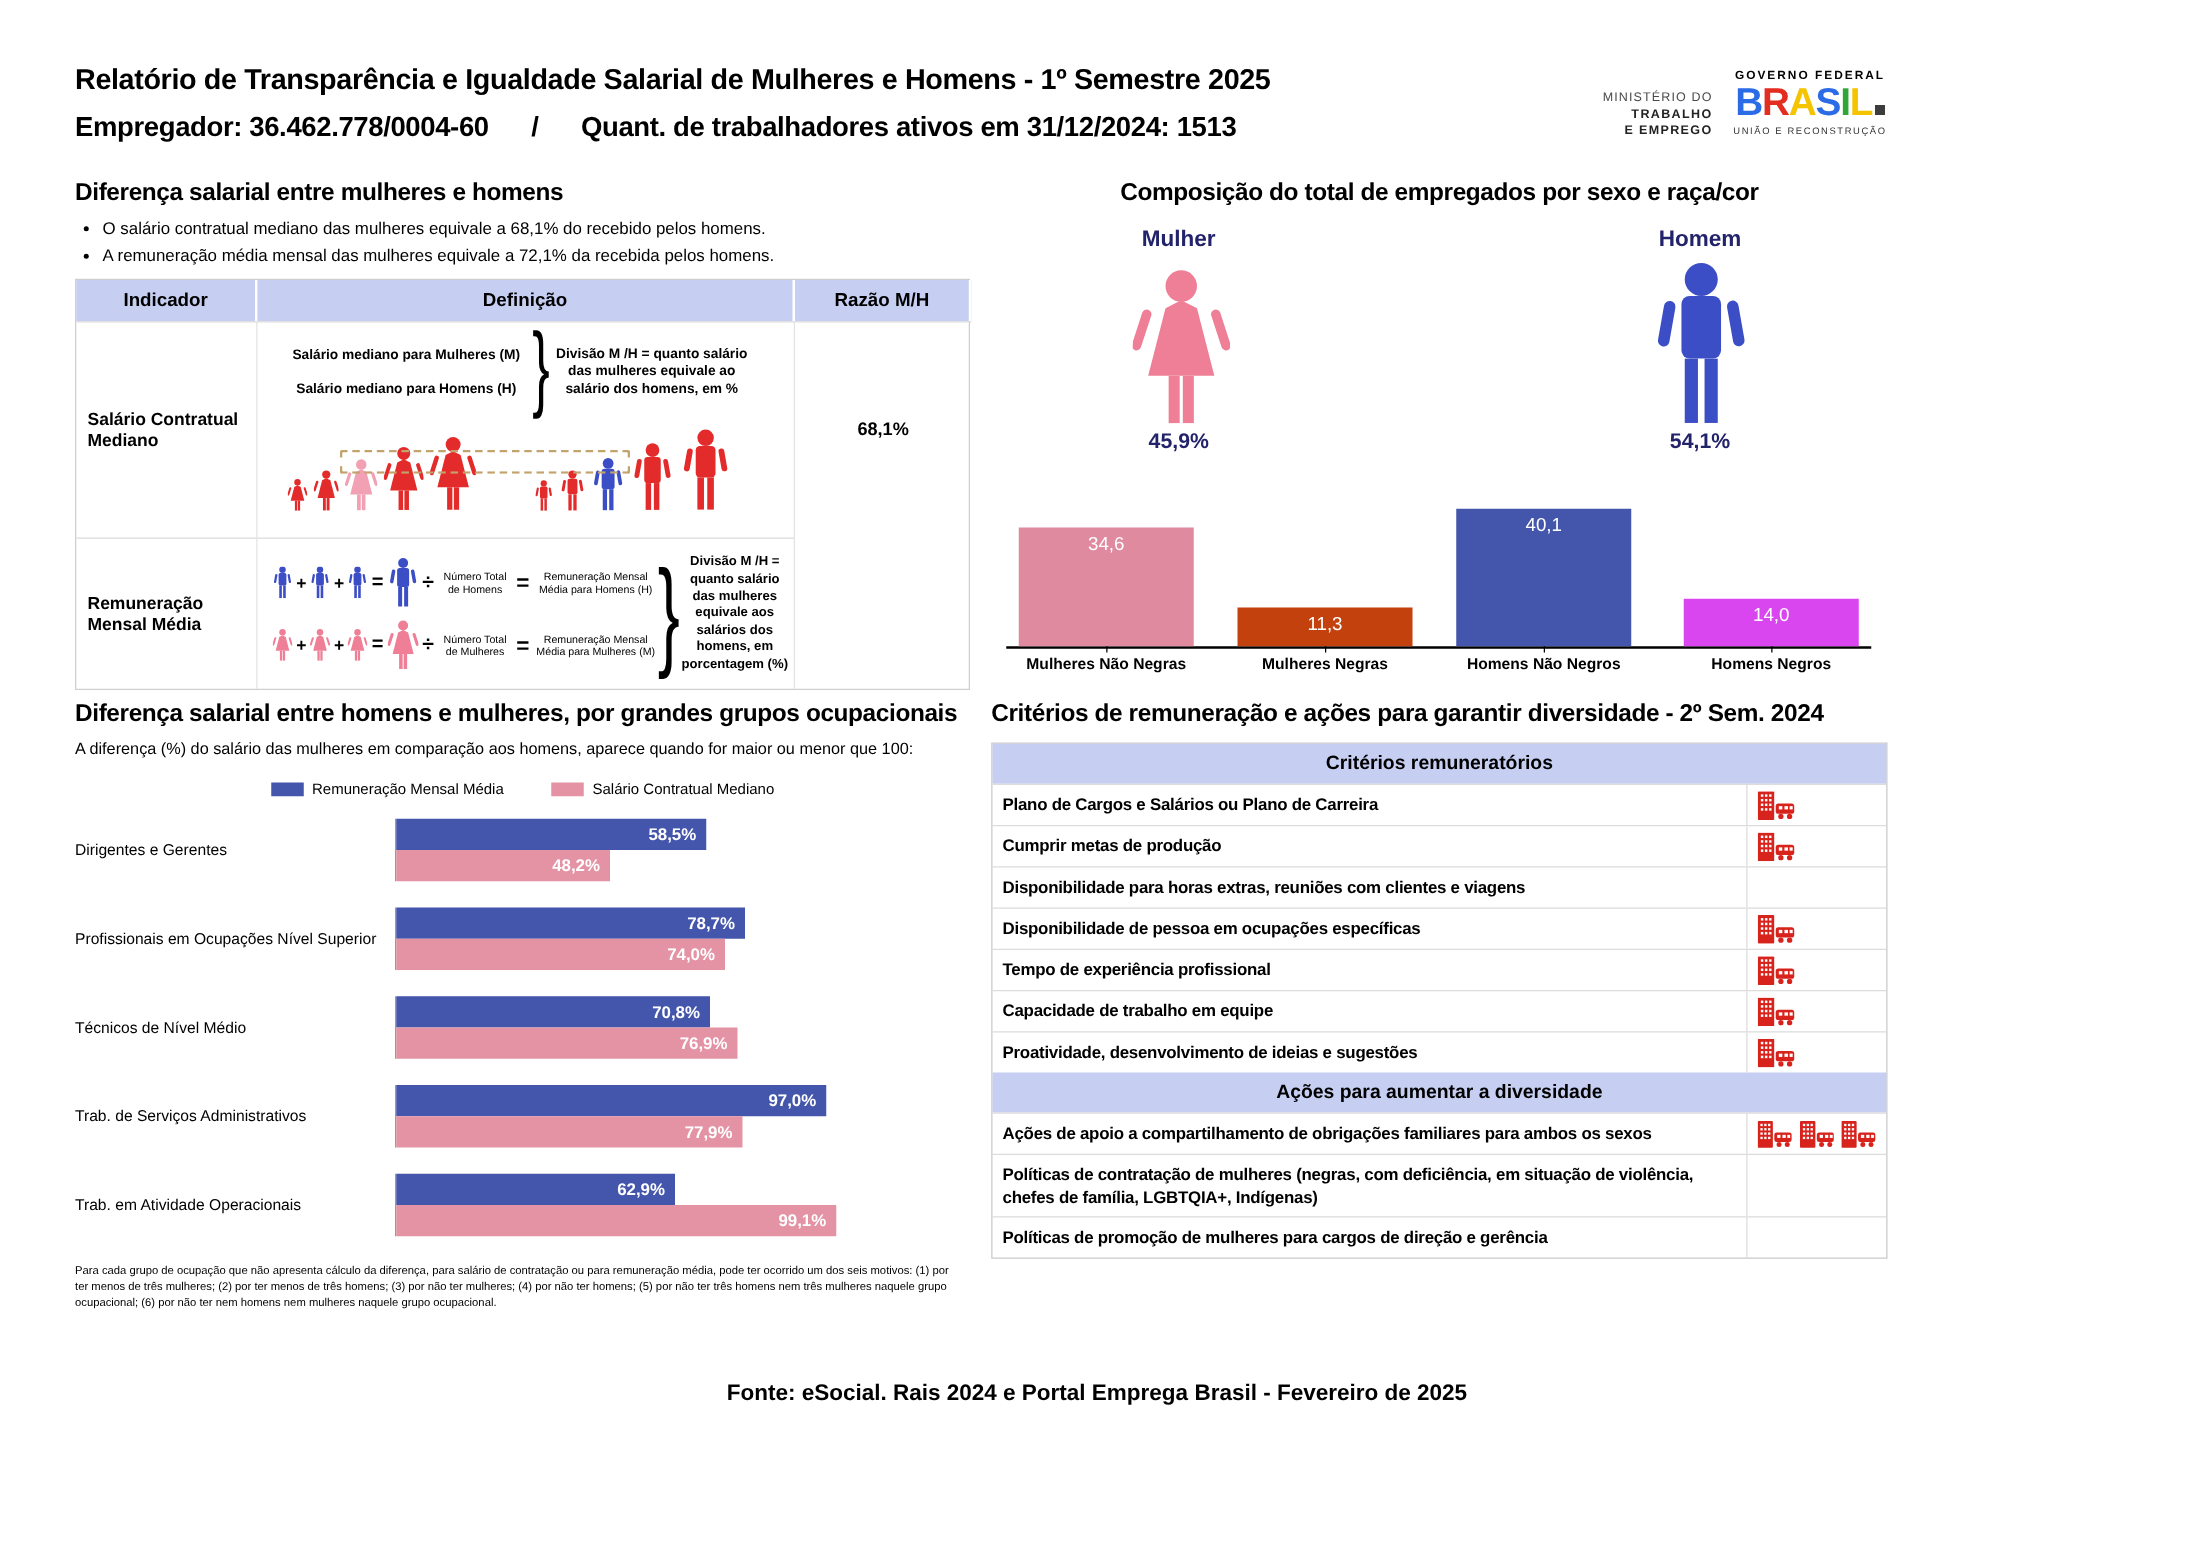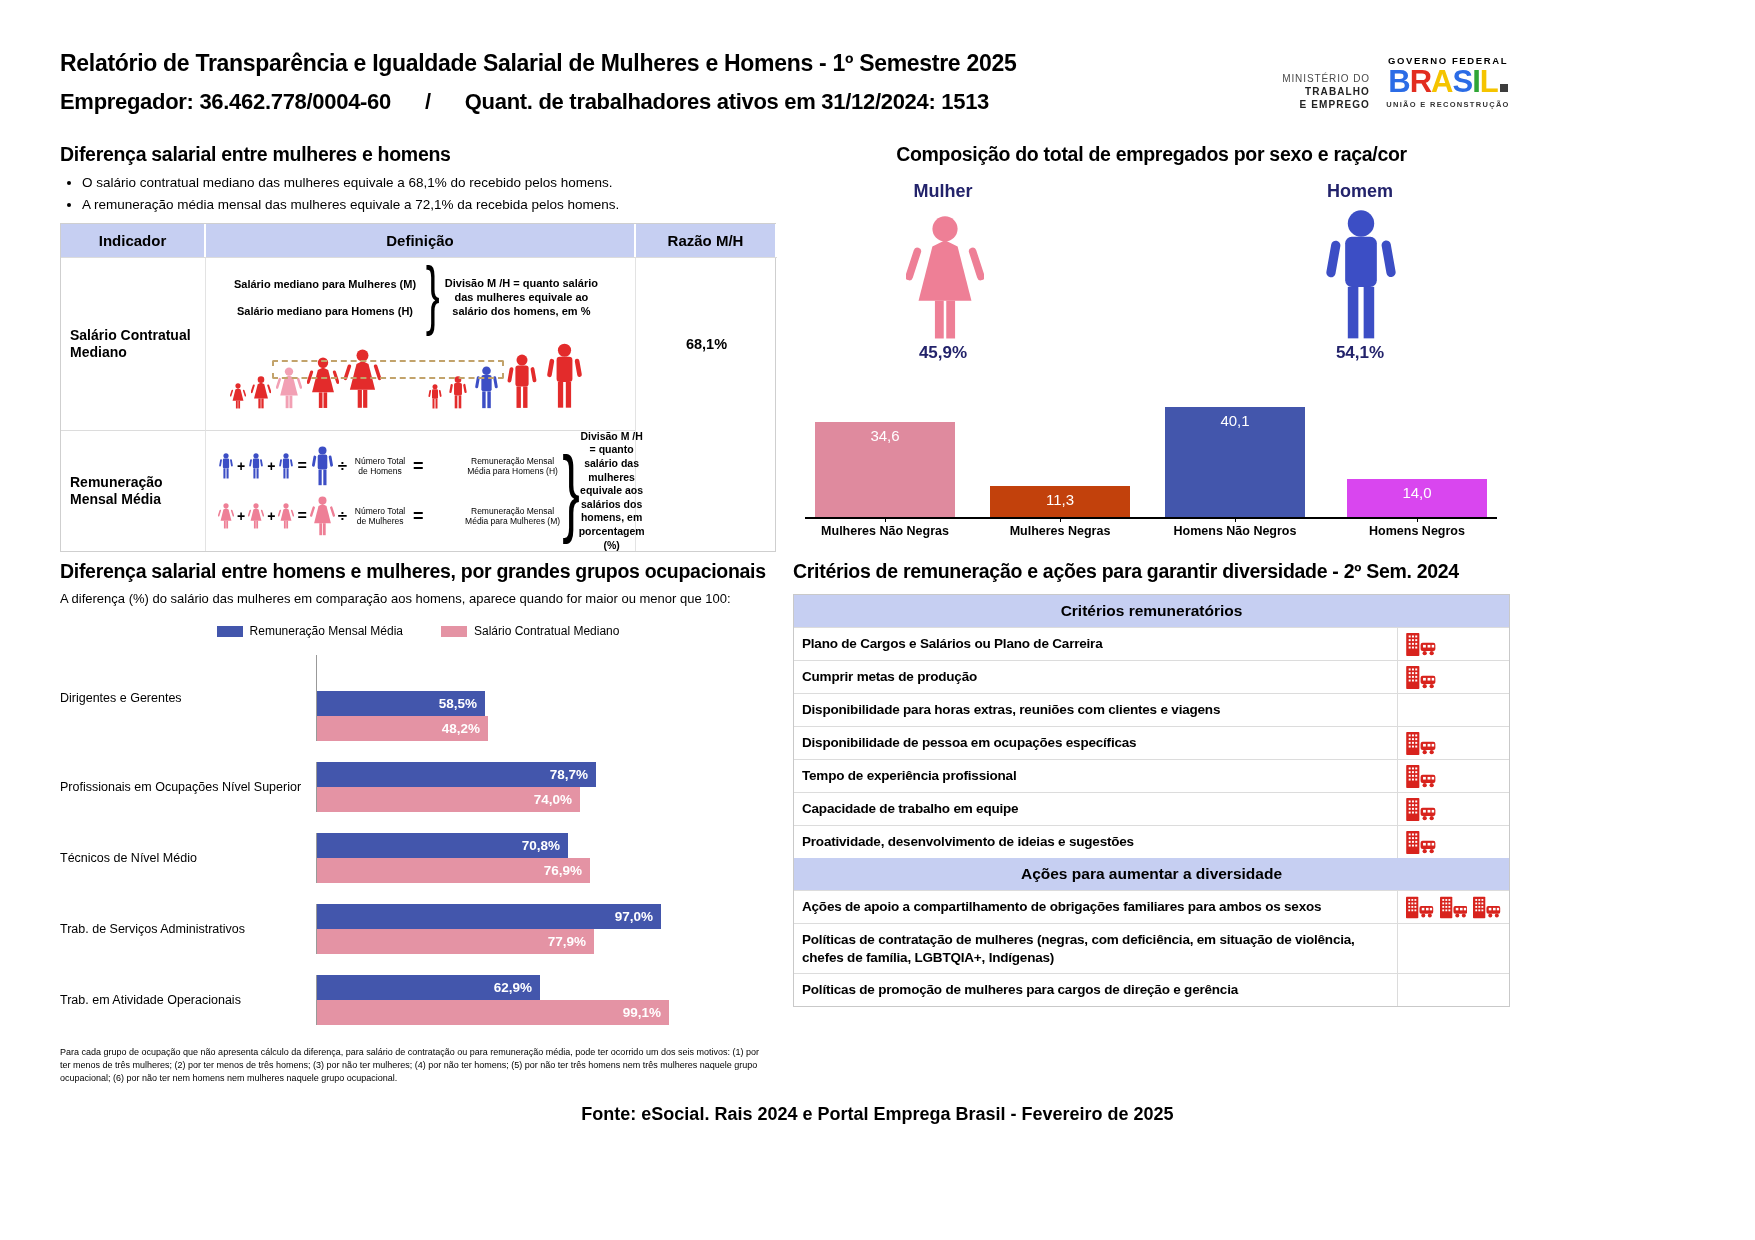--- a/index.html
+++ b/index.html
@@ -9,21 +9,21 @@
   
   .hdr-title{position:absolute;left:60px;top:50px;font-size:23px;font-weight:700;letter-spacing:-0.3px;}
   .hdr-sub{position:absolute;left:60px;top:89px;font-size:22px;font-weight:700;letter-spacing:-0.3px;}
   .hdr-slash{display:inline-block;margin:0 34px;}
   .ministry{position:absolute;right:385px;top:72px;text-align:right;font-size:10px;letter-spacing:0.9px;color:#4a4a4a;line-height:1.3;}
   .ministry .b{font-weight:700;color:#222;letter-spacing:1.1px;}
   .govlogo{position:absolute;left:1383px;top:55px;width:130px;text-align:center;}
   .gov-top{font-size:9.5px;font-weight:700;letter-spacing:1.6px;}
   .gov-brand{font-size:31px;font-weight:800;line-height:1.05;letter-spacing:-1px;}
   .gov-brand .dk{display:inline-block;width:8px;height:8px;background:#3d3d3d;margin-left:2px;}
-  .gov-bottom{font-size:7.5px;letter-spacing:1.3px;margin-top:1px;color:#333;font-weight:bold;}
+  .gov-bottom{font-size:7.5px;letter-spacing:1.3px;margin-top:1px;color:#333;}
 
   
   .sec-title{font-size:19.5px;font-weight:700;letter-spacing:-0.3px;margin:0;}
 
   
   #left-top{position:absolute;left:60px;top:143px;width:716px;}
   #left-top ul{margin:9px 0 0 22px;padding:0;}
   #left-top li{font-size:13.5px;margin-bottom:7px;}
   .ltable{margin-top:11px;display:grid;grid-template-columns:145px 430px 141px;border:1px solid #cfcfcf;}
   .lt-h{background:var(--lavender);font-weight:700;font-size:15px;text-align:center;padding:8px 2px;border-right:2px solid #fff;}
@@ -47,21 +47,21 @@
   .dashbox{position:absolute;left:66px;bottom:30px;width:228px;height:15px;border:2px dashed #c2a36b;border-radius:2px;}
   .def2{display:flex;align-items:center;height:100%;padding:4px 2px 4px 12px;gap:4px;box-sizing:border-box;}
   .eqs{display:flex;flex-direction:column;gap:10px;}
   .eq-line{display:flex;align-items:center;gap:3px;}
   .op{font-weight:700;font-size:14px;}
   .op-plus::before{content:"+";}
   .op-eq::before{content:"=";font-size:16px;}
   .op-div::before{content:"\00F7";font-size:17px;}
   .op-heq::before{content:"=";font-size:18px;font-weight:800;}
   .eq-divisor{width:60px;font-size:8.5px;text-align:center;line-height:1.2;}
-  .eq-result{width:100px;font-size:8.5px;text-align:center;line-height:1.2;margin-left:36px;}
+  .eq-result{width:100px;font-size:8.5px;text-align:center;line-height:1.2;}
   .eq-blue{fill:var(--icon-blue);}
   .eq-pink{fill:var(--icon-pink);}
   .def2-note{width:150px;font-weight:700;font-size:10.5px;text-align:center;line-height:1.3;}
 
   
   #right-top{position:absolute;left:793px;top:143px;width:717px;height:412px;}
   .rt-title{text-align:center;}
   .gender-label{position:absolute;width:160px;text-align:center;font-weight:700;font-size:18px;color:var(--navy);}
   .gender-pct{position:absolute;width:160px;text-align:center;font-weight:700;font-size:17px;color:var(--navy);}
   #icon-female-big{position:absolute;left:113px;top:72px;fill:var(--icon-pink);}
@@ -328,21 +328,21 @@
       </div>
       <div class="legend-item">
         <span class="swatch sw-pink"></span>
         <span>Salário Contratual Mediano</span>
       </div>
     </div>
     <div id="occ-chart">
         <div class="occ-row">
           <div class="occ-label">Dirigentes e Gerentes</div>
           <div class="occ-bars">
-            <div class="occ-bar occ-blue" style="width: 168px; margin-top: 36px;">
+            <div class="occ-bar occ-blue" style="width: 248px;">
               <span>58,5%</span>
             </div>
             <div class="occ-bar occ-pink" style="width: 171px;">
               <span>48,2%</span>
             </div>
           </div>
         </div>
         <div class="occ-row">
           <div class="occ-label">Profissionais em Ocupações Nível Superior</div>
           <div class="occ-bars">

